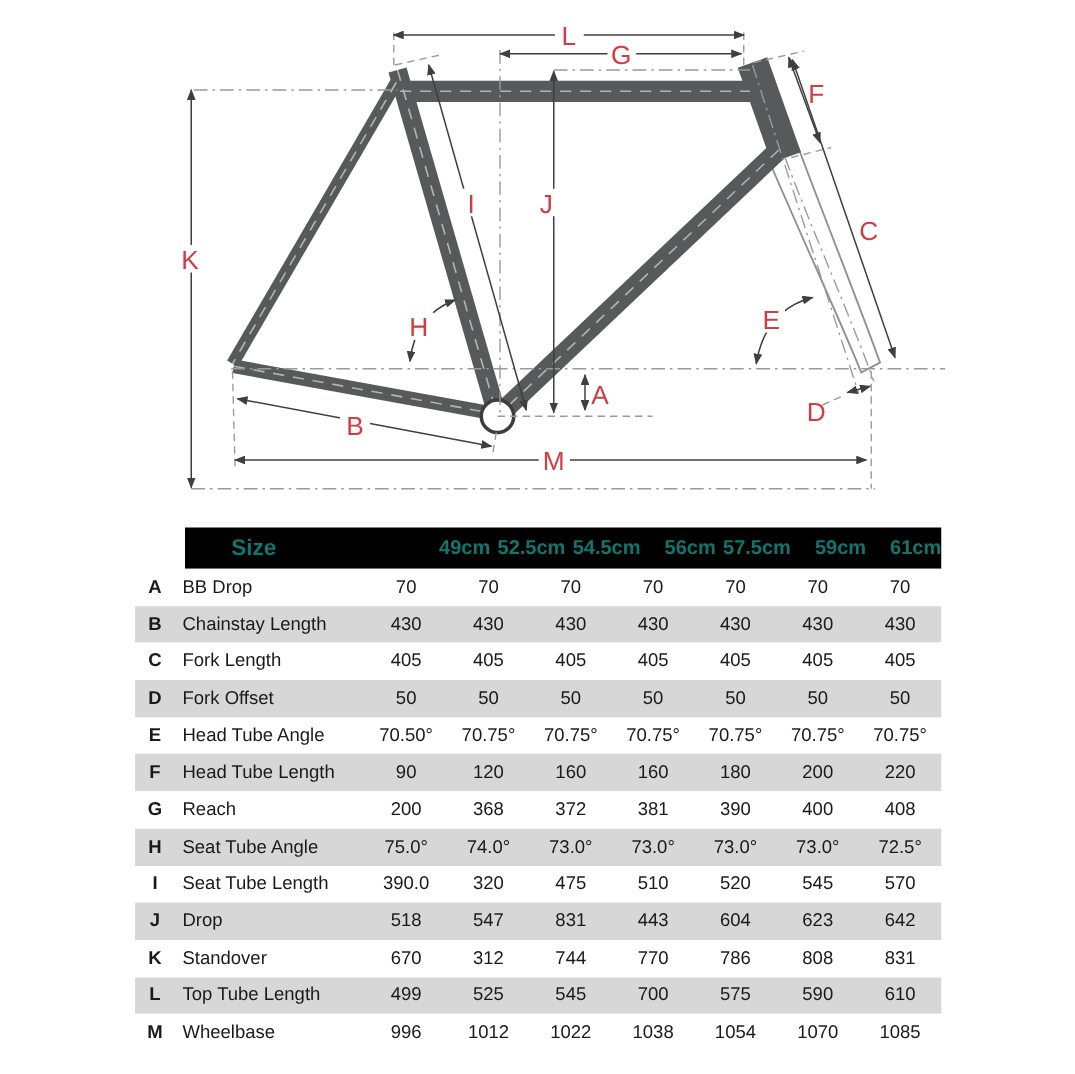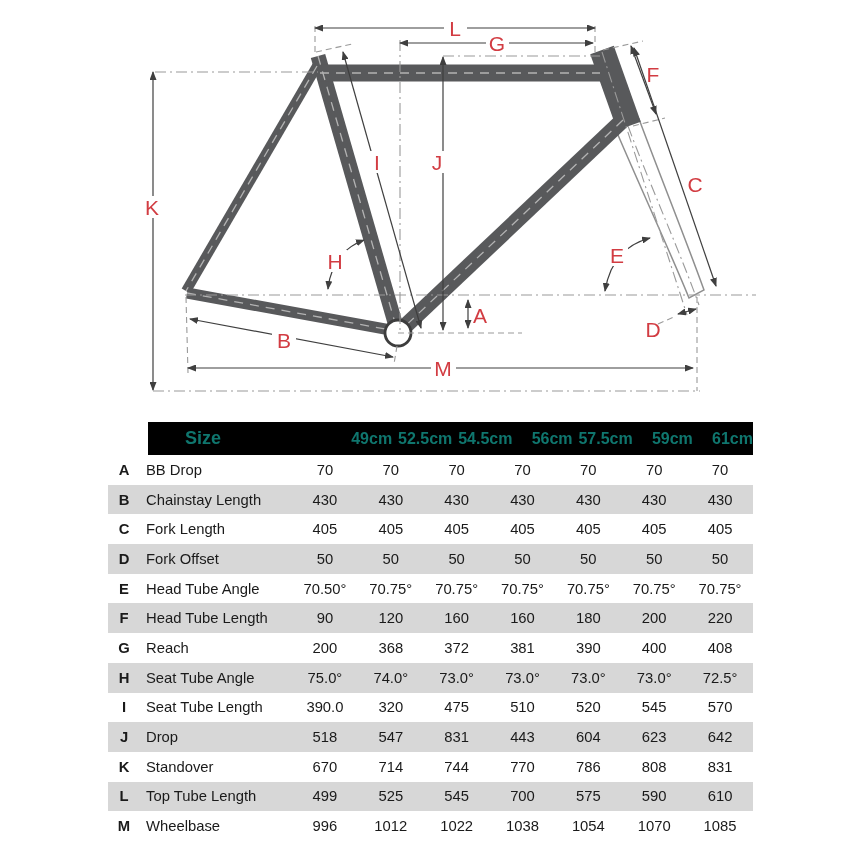--- a/index.html
+++ b/index.html
@@ -258,21 +258,21 @@
           <div class="value-cell">443</div>
           <div class="value-cell">604</div>
           <div class="value-cell">623</div>
           <div class="value-cell">642</div>
         </div>
 
     <div class="t-row">
       <div class="letter-cell">K</div>
       <div class="label-cell">Standover</div>
     <div class="value-cell">670</div>
-          <div class="value-cell">714</div>
+          <div class="value-cell">312</div>
           <div class="value-cell">744</div>
           <div class="value-cell">770</div>
           <div class="value-cell">786</div>
           <div class="value-cell">808</div>
           <div class="value-cell">831</div>
         </div>
 
     <div class="t-row">
       <div class="letter-cell">L</div>
       <div class="label-cell">Top Tube Length</div>

